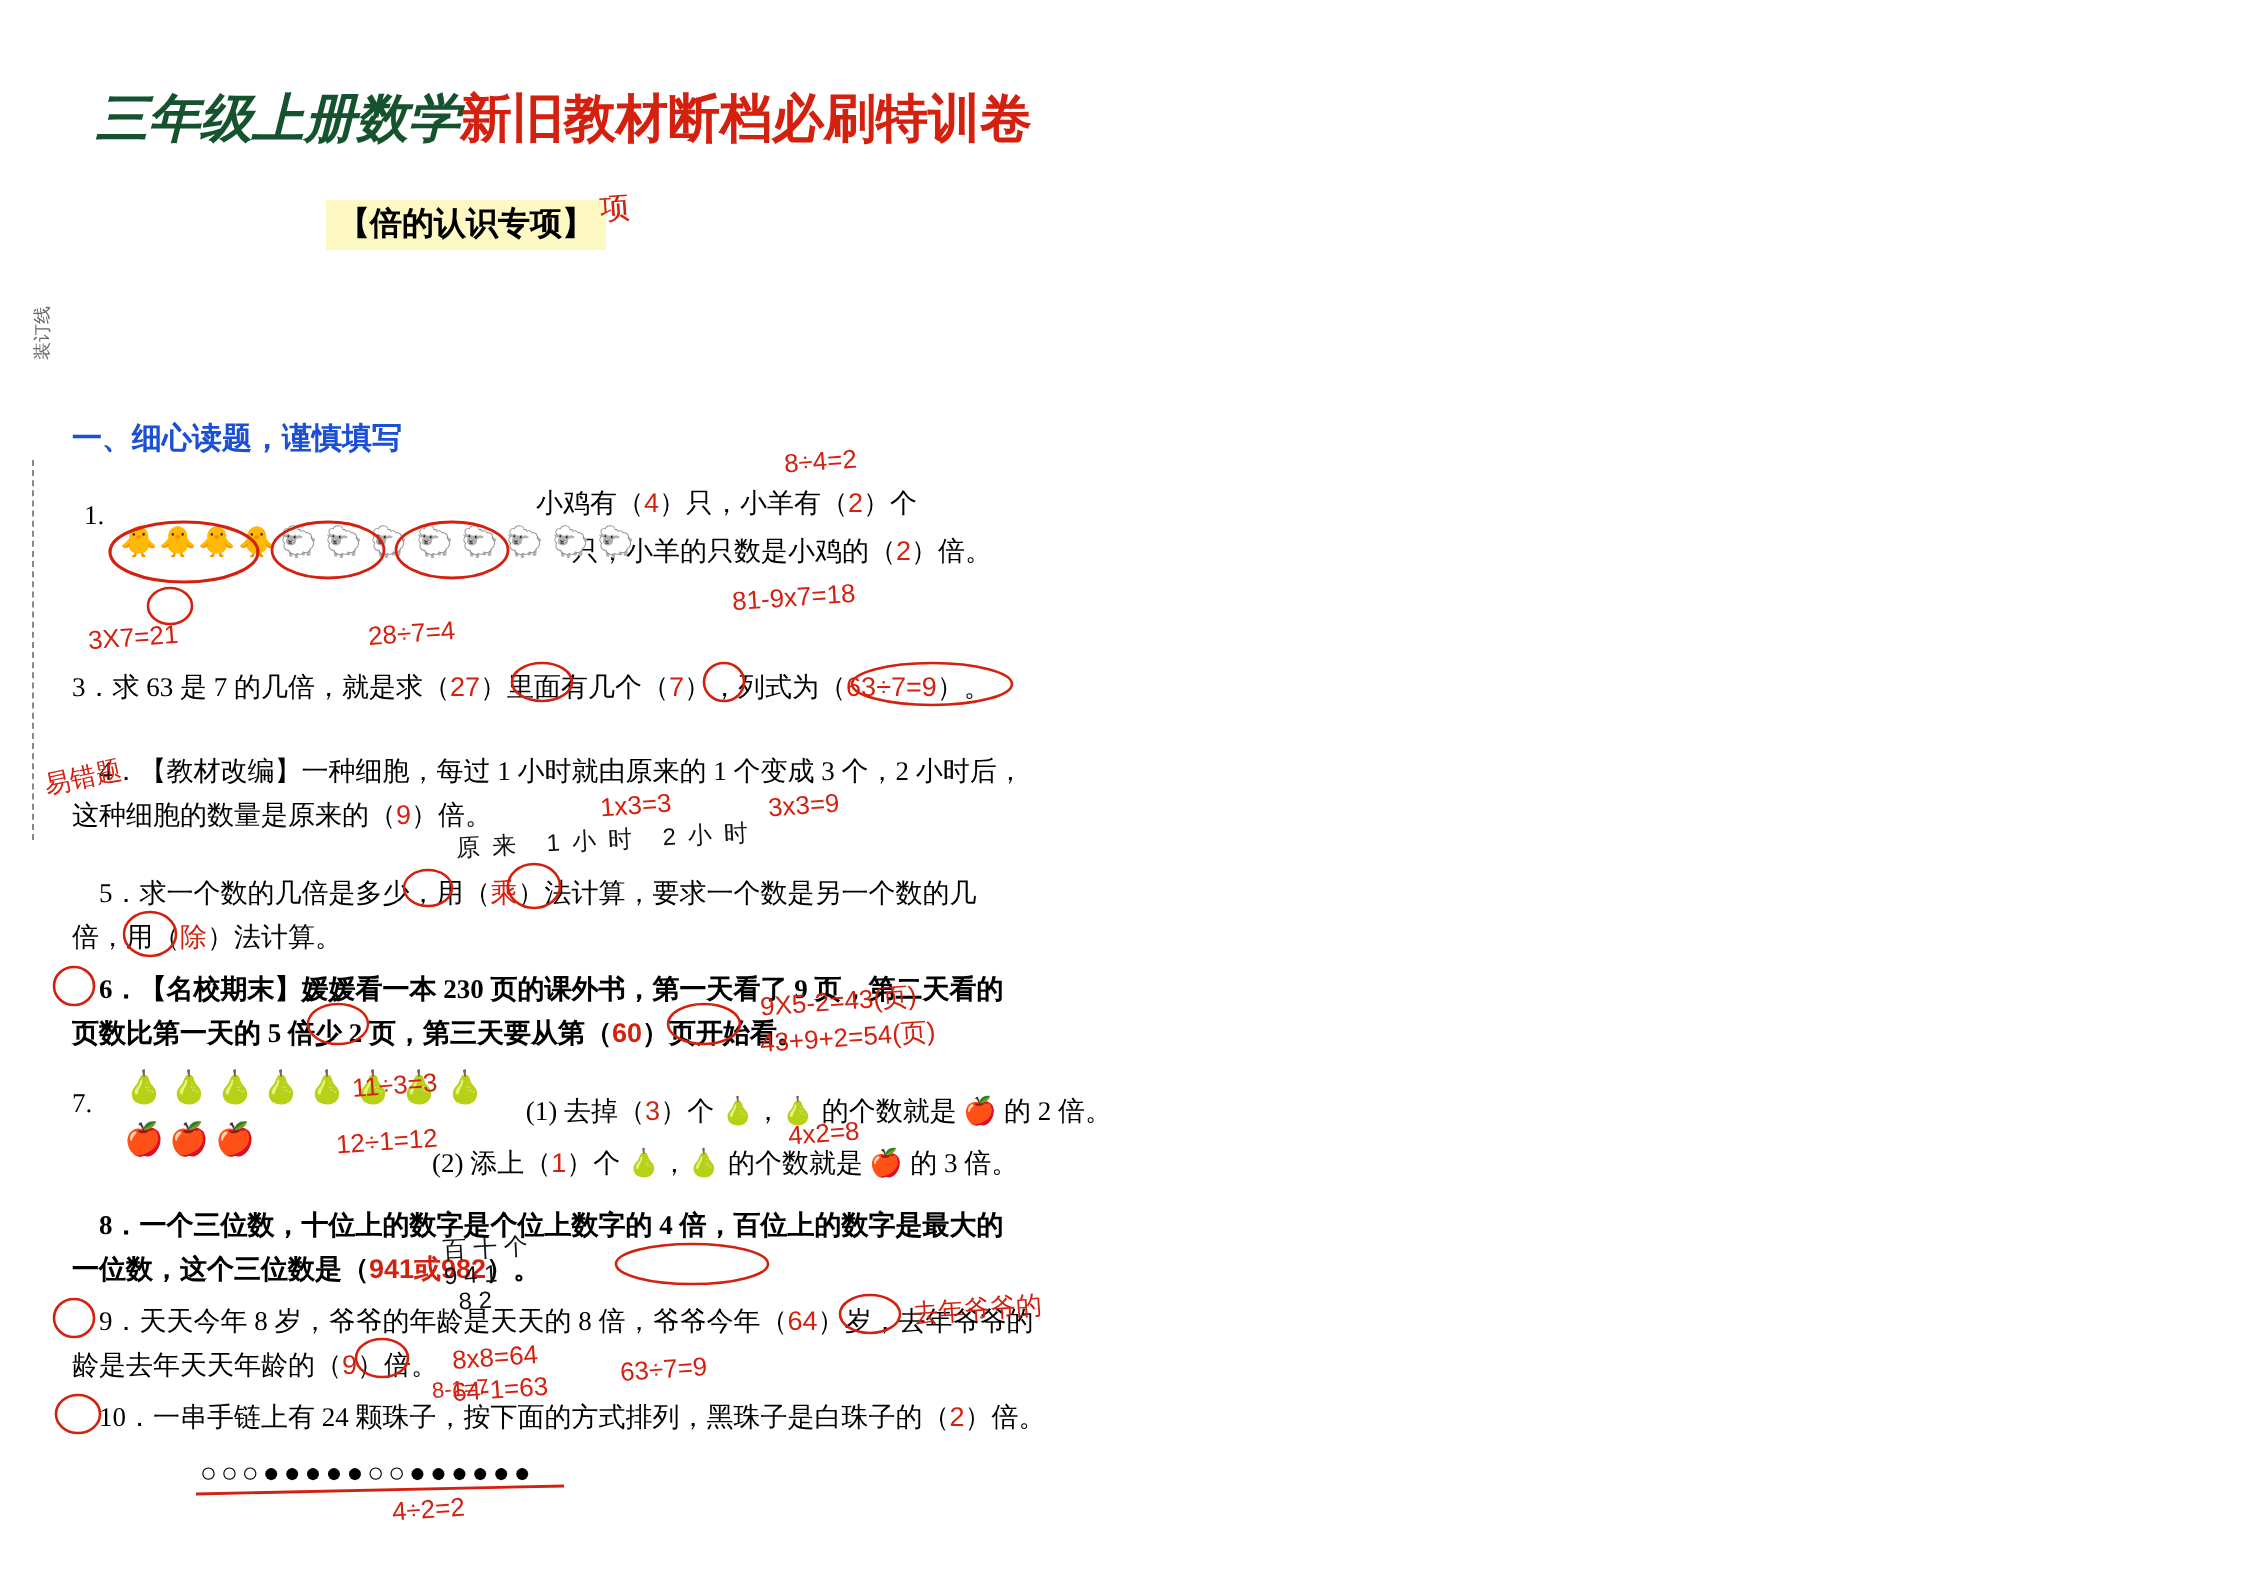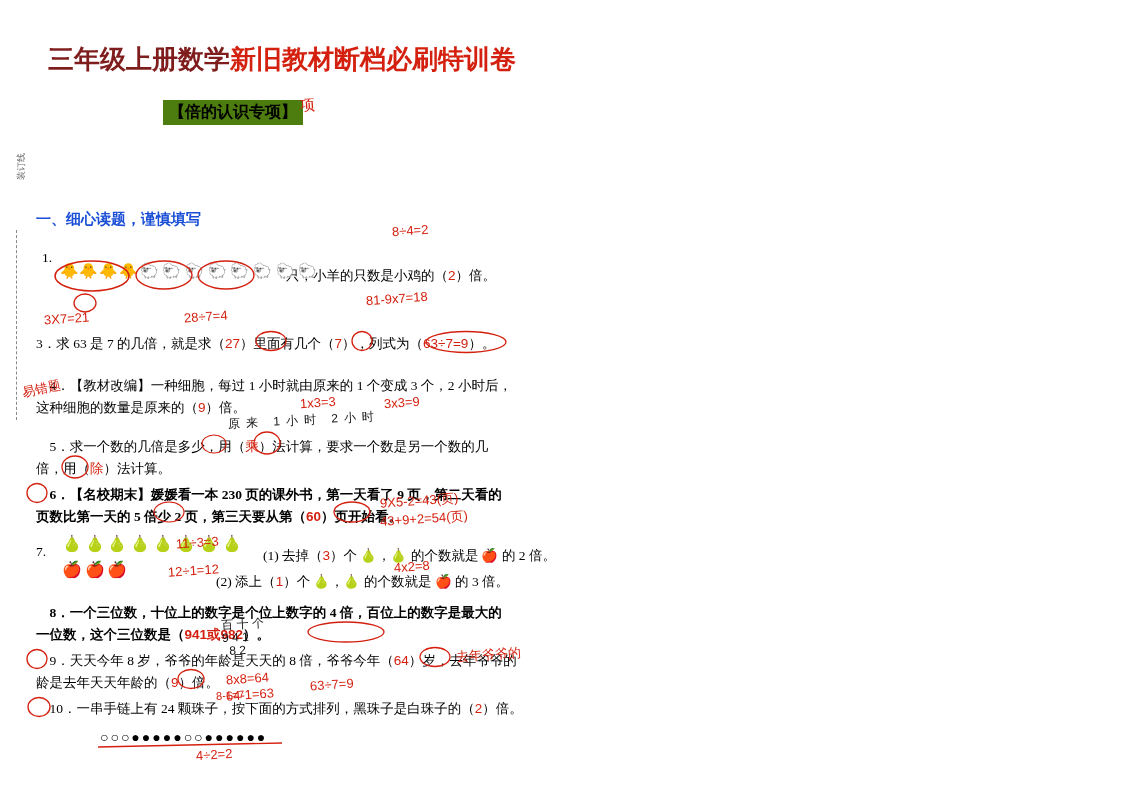--- a/index.html
+++ b/index.html
@@ -14,25 +14,25 @@
   .page{position:relative;width:1121px;height:793px;}
   .col-left{position:absolute;left:0;top:0;width:575px;height:793px;}
   .col-right{position:absolute;left:575px;top:0;width:546px;height:793px;}
 
   .title{
     position:absolute;left:48px;top:42px;width:520px;
     font-size:26px;font-weight:bold;
     font-family:"Liberation Sans", sans-serif;
     white-space:nowrap;
   }
-  .title .blue{color:#7f1d1d;}
+  .title .blue{color:#14532d;font-style:italic;}
   .title .red{color:#d4200f;text-align:right;}
   .subtitle{
     position:absolute;left:163px;top:100px;
-    background:#4d7c0f;
+    background:#fef9c3;
     font-size:16px;font-weight:bold;
     font-family:"Liberation Sans", sans-serif;
     padding:2px 6px;
     border:0;
   }
   .secthead{
     font-family:"Liberation Sans", sans-serif;
     font-weight:bold;color:#1a4fd6;font-size:15px;
   }
   .qtext{font-size:13.5px;line-height:20px;}
@@ -65,20 +65,23 @@
   <div class="abs hand" style="left:300px;top:98px;font-size:15px;">项</div>
 
   <div class="leftstub">装订线</div>
   <div class="dashline"></div>
 
   <div class="col-left">
 
     <div class="abs secthead" style="left:36px;top:210px;">一、细心读题，谨慎填写</div>
 
     <div class="abs qtext" style="left:42px;top:248px;">1.</div>
+    <div class="abs qtext" style="left:268px;top:242px;width:300px;">
+      <span>小鸡有（</span><span class="ink">4</span><span>）只，小羊有（</span><span class="ink">2</span><span>）个</span>
+    </div>
     <div class="abs qtext" style="left:286px;top:266px;width:300px;">
       <span>只，小羊的只数是小鸡的（</span><span class="ink">2</span><span>）倍。</span>
     </div>
     <div class="abs hand" style="left:392px;top:224px;">8÷4=2</div>
 
     <div class="abs chicks" style="left:60px;top:262px;">🐥🐥🐥🐥</div>
     <svg class="abs" style="left:52px;top:258px;" width="80" height="36">
         <ellipse cx="40" cy="18" rx="37" ry="15" fill="none" stroke="#d4200f" stroke-width="1.6"></ellipse>
       </svg>
     <div class="abs chicks" style="left:140px;top:262px;letter-spacing:4px;">🐑🐑🐑🐑🐑🐑🐑🐑</div>

